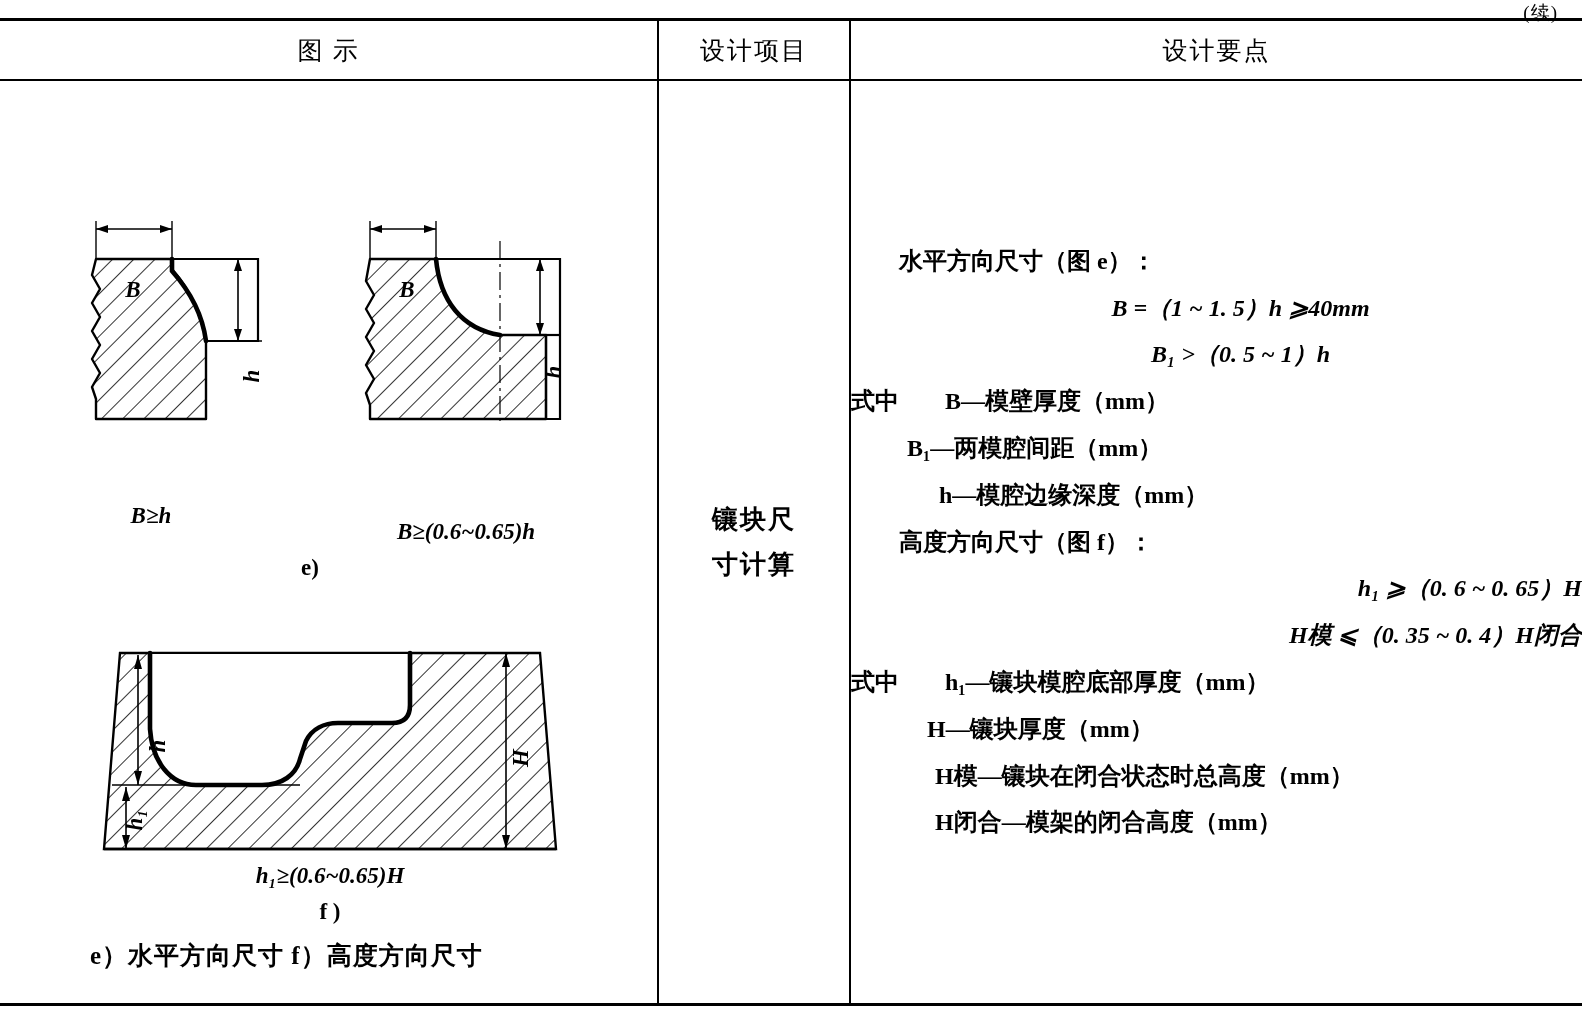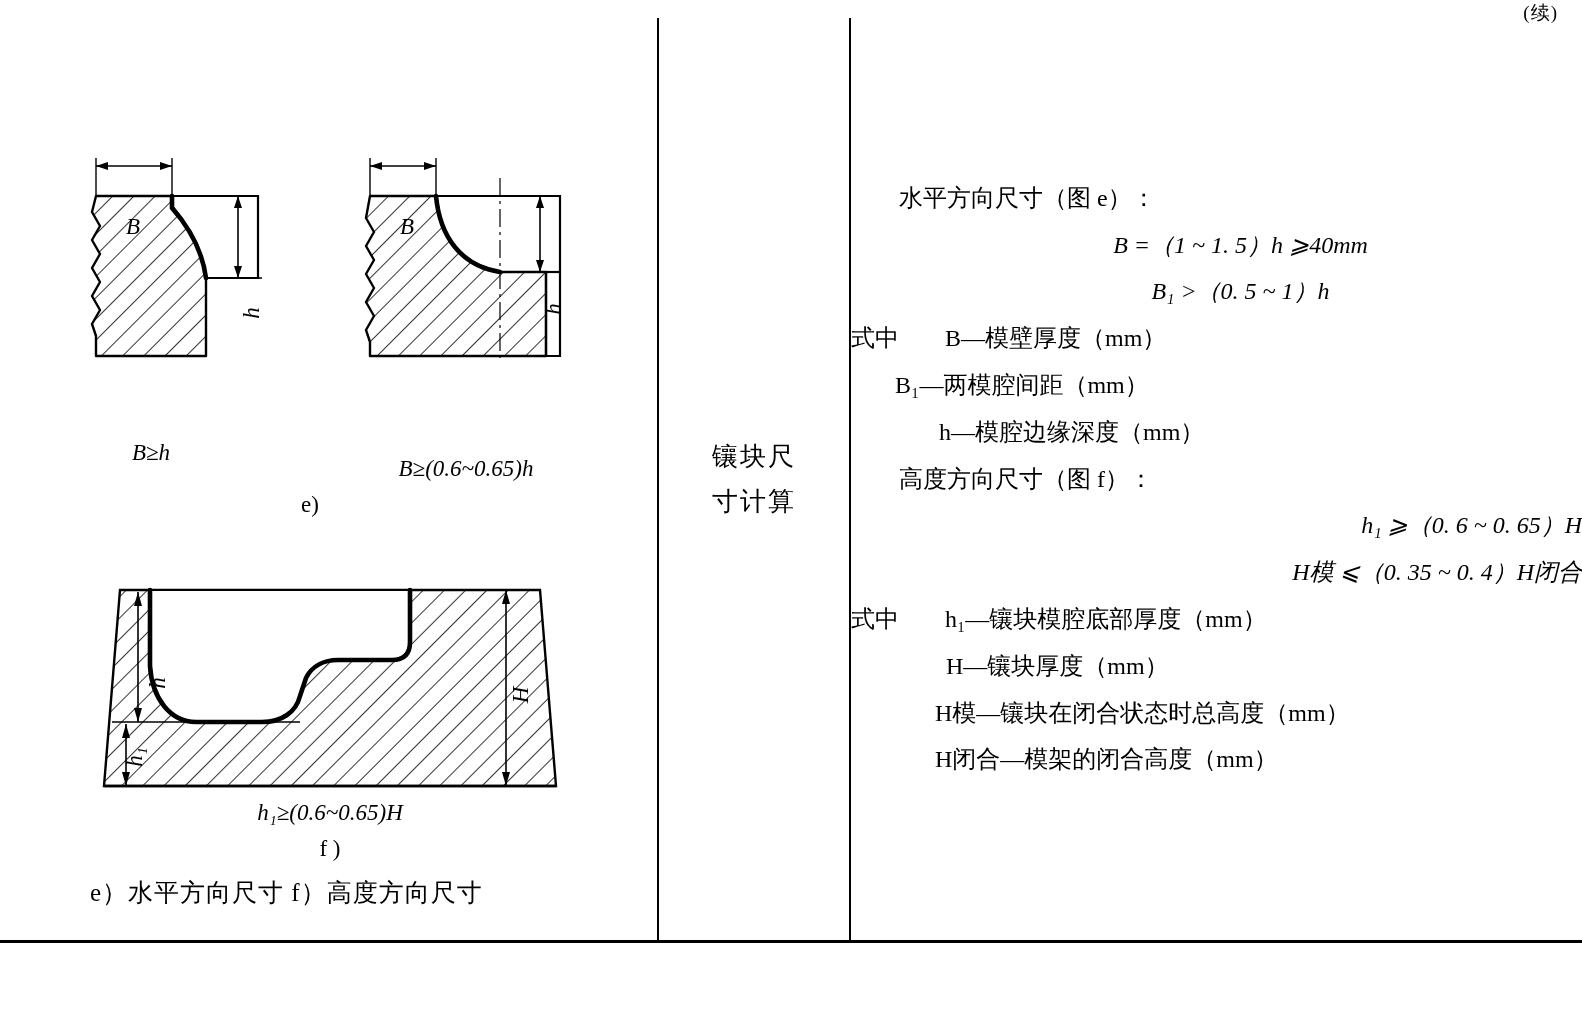--- a/index.html
+++ b/index.html
@@ -38,21 +38,21 @@
     vertical-align: middle;
     padding: 0;
   }
   .hdr-row td {
     height: 58px;
     text-align: center;
     font-size: 25px;
     letter-spacing: 2px;
   }
   .rule-top { border-top: 3px solid #000; }
-  .rule-bot { border-bottom: 3px solid #000; }
+  .rule-bot { border-bottom: 3px solid #000; font-weight: bold; }
   .rule-thin-bot { border-bottom: 2px solid #000; }
   .vline-l { border-left: 2px solid #000; }
   .vline-r { border-right: 2px solid #000; }
 
   .col-fig { width: 658px; }
   .col-item { width: 192px; }
   .col-key { width: 732px; }
 
   .body-row td { height: 922px; vertical-align: middle; }
 
@@ -90,20 +90,25 @@
 
   <div class="cont-note">(续)</div>
 
   <table class="main">
     <colgroup>
       <col class="col-fig">
       <col class="col-item">
       <col class="col-key">
     </colgroup>
     <tbody>
+      <tr class="hdr-row">
+        <td class="rule-top rule-thin-bot">图        示</td>
+        <td class="rule-top rule-thin-bot vline-l vline-r">设计项目</td>
+        <td class="rule-top rule-thin-bot">设计要点</td>
+      </tr>
       <tr class="body-row">
 
         <td class="fig-cell rule-bot">
           <div class="fig-wrap">
 
             <svg width="658" height="420" viewBox="0 0 658 420" style="position:absolute;left:0;top:78px;">
               <defs>
                 <pattern id="hatch" width="15" height="15" patternTransform="rotate(45)" patternUnits="userSpaceOnUse">
                   <line x1="0" y1="0" x2="0" y2="15" stroke="#000" stroke-width="1.6"></line>
                 </pattern>
@@ -219,30 +224,30 @@
 
         <td class="key-cell rule-bot">
           <div class="kp indent1">水平方向尺寸（图 e）：</div>
           <div class="kp center it">B =（1 ~ 1. 5）h ⩾40mm</div>
           <div class="kp center it">B₁ &gt;（0. 5 ~ 1）h</div>
           <div class="kp">
             <span>式中</span>
             <span style="display:inline-block;width:34px;"></span>
             <span>B—模壁厚度（mm）</span>
           </div>
-          <div class="kp" style="padding-left:44px;">B₁—两模腔间距（mm）</div>
+          <div class="kp" style="padding-left:56px;">B₁—两模腔间距（mm）</div>
           <div class="kp" style="padding-left:88px;">h—模腔边缘深度（mm）</div>
           <div class="kp indent1">高度方向尺寸（图 f）：</div>
           <div class="kp center2 it">h₁ ⩾（0. 6 ~ 0. 65）H</div>
           <div class="kp center2 it">H模 ⩽（0. 35 ~ 0. 4）H闭合</div>
           <div class="kp">
             <span>式中</span>
             <span style="display:inline-block;width:34px;"></span>
             <span>h₁—镶块模腔底部厚度（mm）</span>
           </div>
-          <div class="kp" style="padding-left:95px;">H—镶块厚度（mm）</div>
+          <div class="kp" style="padding-left:76px;">H—镶块厚度（mm）</div>
           <div class="kp" style="padding-left:84px;">H模—镶块在闭合状态时总高度（mm）</div>
           <div class="kp" style="padding-left:84px;">H闭合—模架的闭合高度（mm）</div>
         </td>
       </tr>
     </tbody>
   </table>
 </div>
 
 </body></html>

